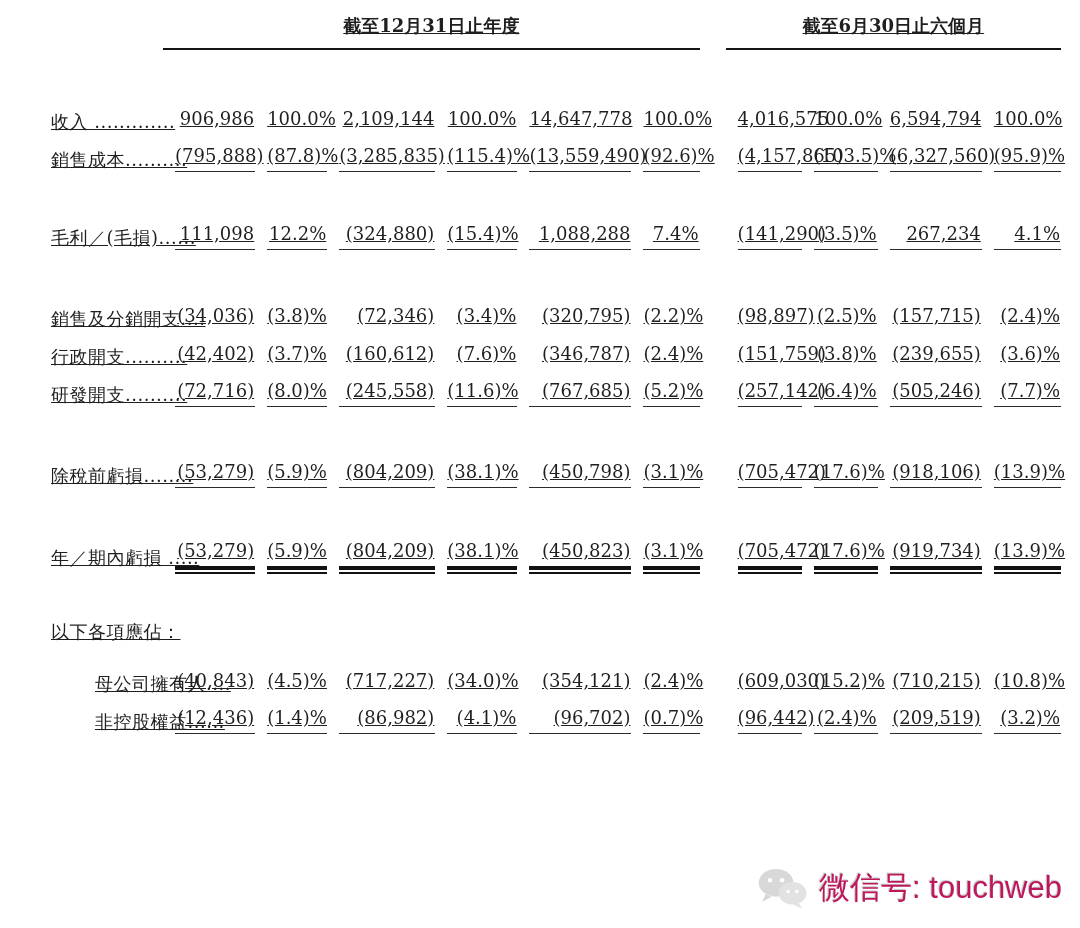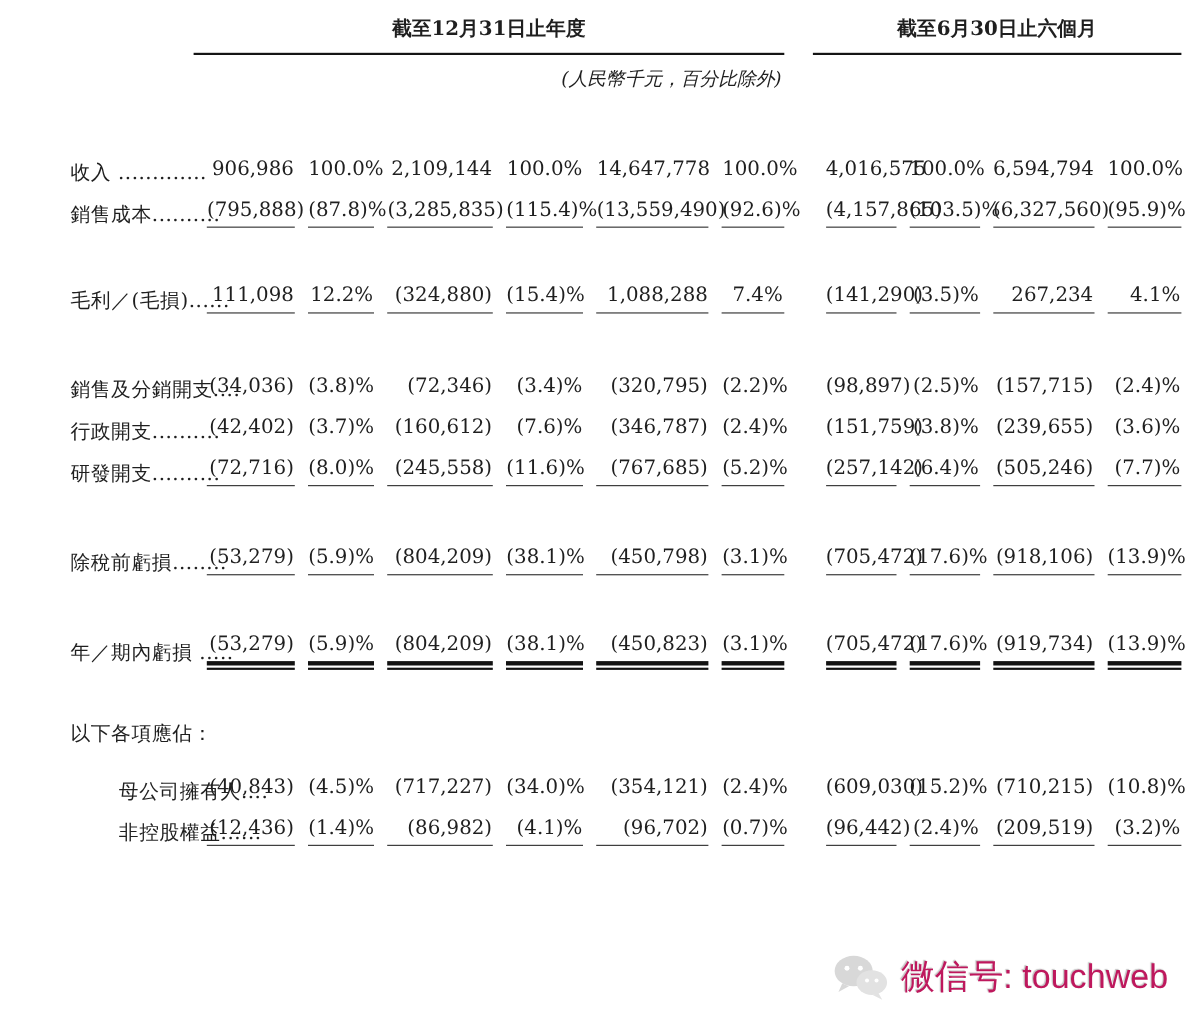--- a/index.html
+++ b/index.html
@@ -2,23 +2,24 @@
 <html><head>
 <meta charset="utf-8">
 <style>
   html,body{margin:0;padding:0;}
   body{
     width:1080px;height:928px;position:relative;background:#ffffff;
     font-family:"DejaVu Serif","Liberation Serif",serif;
     color:#1f1f1f;overflow:hidden;
   }
   .fintable{
-    position:absolute;left:64px;top:6px;width:1010px;
+    position:absolute;left:51px;top:6px;width:1010px;
     border-collapse:collapse;table-layout:fixed;
     font-size:18px;
+    text-decoration:underline;
   }
   col.c-lbl{width:112px;}
   col.c-a20{width:92px;} col.c-p20{width:72px;}
   col.c-a21{width:108px;} col.c-p21{width:82px;}
   col.c-a22{width:114px;} col.c-p22{width:68px;}
   col.c-gap{width:26px;}
   col.c-ah22{width:76px;} col.c-ph22{width:76px;}
   col.c-ah23{width:104px;} col.c-ph23{width:79px;}
   th,td{padding:0;margin:0;font-weight:normal;vertical-align:bottom;}
   .grp-title{
@@ -79,26 +80,20 @@
     <tr>
       <th></th>
       <th colspan="6">
         <div class="grp-title">截至12月31日止年度</div>
       </th>
       <th class="gapcell"></th>
       <th colspan="4">
         <div class="grp-title">截至6月30日止六個月</div>
       </th>
     </tr>
-    <tr>
-      <td></td>
-      <td colspan="6" class="note noteR">(人民幣千元，百分比除外)</td>
-      <td class="gapcell"></td>
-      <td colspan="4"></td>
-    </tr>
     <tr class="spacer">
         <td colspan="12" style="height:46px"></td>
       </tr>
   </thead>
   <tbody>
       <tr class="data-row rule-none">
         <td class="lbl">收入 .............</td>
         <td class="num">
           <div class="val">906,986</div>
         </td>

